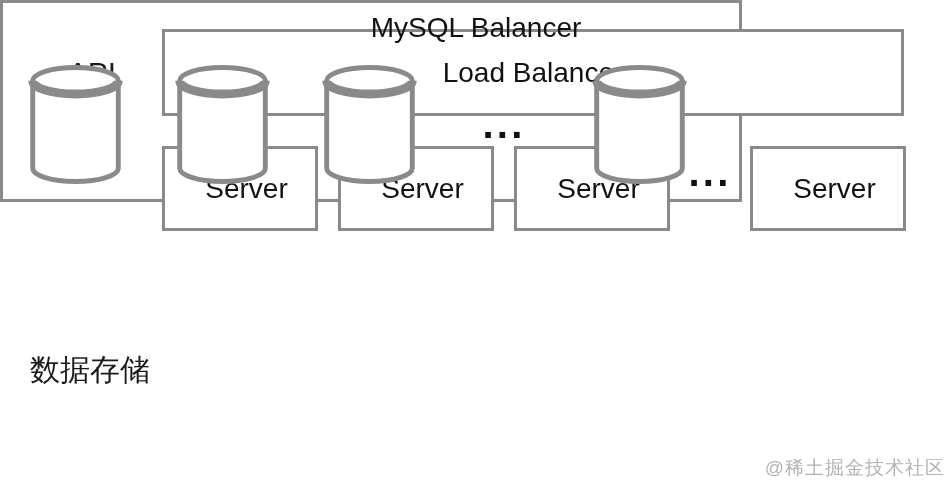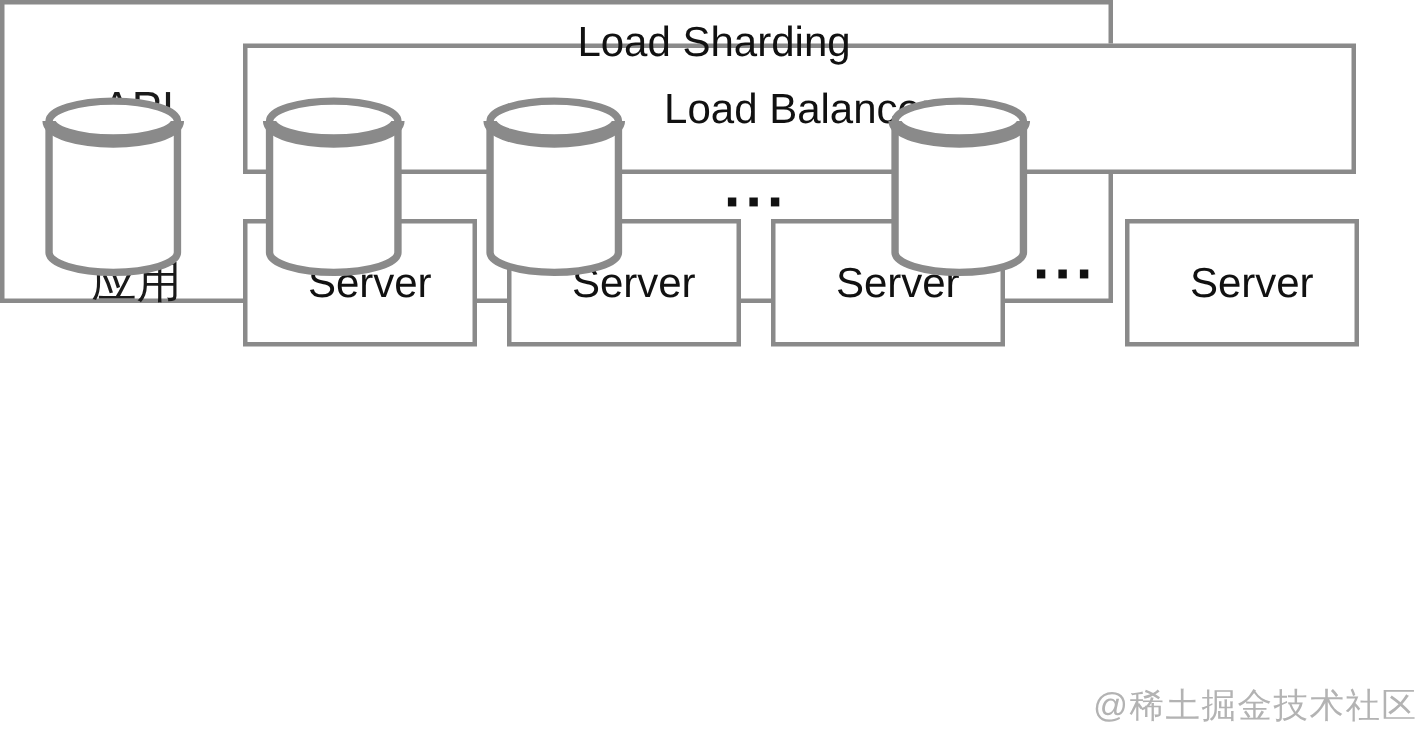--- a/index.html
+++ b/index.html
@@ -97,54 +97,54 @@
     height: 30px;
     width: 70px;
   }
   .servers-ellipsis { left: 675px; top: 168px; }
   .db-ellipsis { left: 469px; top: 120px; }
 
   .watermark {
     position: absolute;
     right: 7px;
     top: 455px;
-    font-size: 23px;
+    font-size: 19px;
     color: #b3b3b3;
     letter-spacing: 1px;
     white-space: nowrap;
   }
 </style>
 </head>
 <body>
 
 <div class="diagram">
 
   <div class="tier-label api">API</div>
-  <div class="tier-label app">应用</div>
+  <div class="tier-label storage">数据存储</div>
 
   <div class="box lb-box">
     <span>Load Balancer</span>
   </div>
 
   <div class="box server-box server-1">
     <span>Server</span>
   </div>
   <div class="box server-box server-2">
     <span>Server</span>
   </div>
   <div class="box server-box server-3">
     <span>Server</span>
   </div>
   <div class="ellipsis servers-ellipsis">···</div>
   <div class="box server-box server-4">
     <span>Server</span>
   </div>
 
   <div class="mysql-box">
-    <div class="mysql-title">Load Sharding</div>
+    <div class="mysql-title">MySQL Balancer</div>
 
     <div class="cylinder cyl-1">
       <svg viewBox="0 0 96 124" width="95" height="122">
         <path d="M4.5 17 L4.5 106 A43.5 13.5 0 0 0 91.5 106 L91.5 17" fill="#ffffff" stroke="#8a8a8a" stroke-width="5"></path>
         <ellipse cx="48" cy="17" rx="43.5" ry="13.5" fill="#ffffff" stroke="#8a8a8a" stroke-width="5"></ellipse>
         <path d="M4.5 17 A43.5 13.5 0 0 0 91.5 17" fill="none" stroke="#8a8a8a" stroke-width="9"></path>
       </svg>
     </div>
     <div class="cylinder cyl-2">
       <svg viewBox="0 0 96 124" width="95" height="122">

